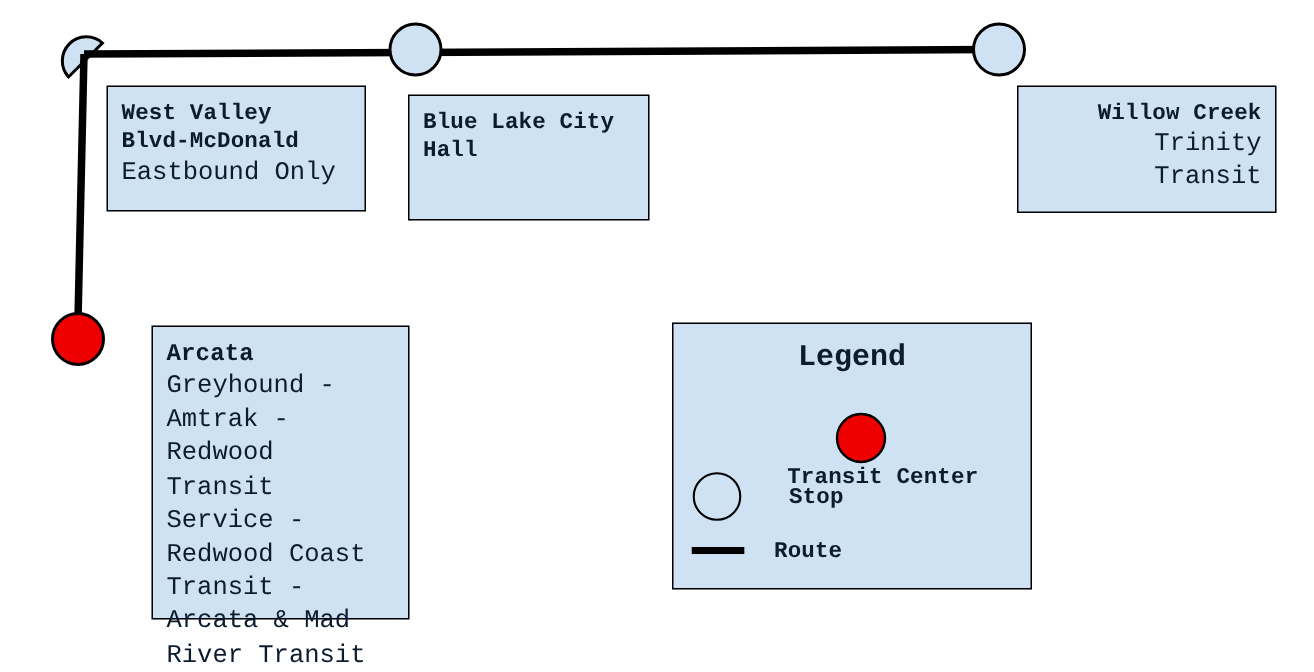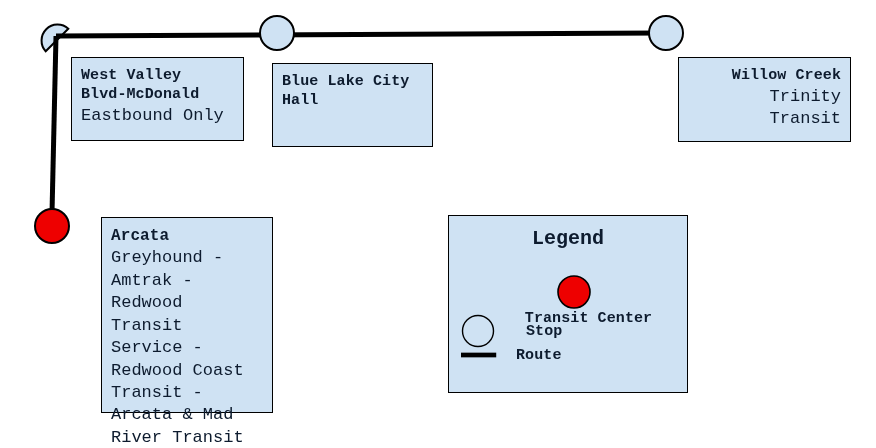--- a/index.html
+++ b/index.html
@@ -30,21 +30,21 @@
     background:#cfe2f3;border:1px solid #000;
   }
   .legend-title{
     text-align:center;font-weight:bold;font-size:20px;margin-top:11px;
   }
   .legend-row{
     display:flex;align-items:center;margin-left:12px;
   }
   .legend-row.row-1{margin-top:24px;height:36px;flex-direction:column;}
   .legend-row.row-2{margin-top:4px;height:34px;}
-  .legend-row.row-3{height:14px;}
+  .legend-row.row-3{margin-top:12px;height:14px;}
   .legend-sym{width:36px;display:flex;align-items:center;justify-content:flex-start;}
   .legend-label{font-weight:bold;font-size:15px;margin-left:29px;letter-spacing:.1px;}
 </style>
 </head>
 <body>
 
 <div class="canvas">
 
   <svg class="route-layer" width="876" height="448" viewBox="0 0 876 448">
 

